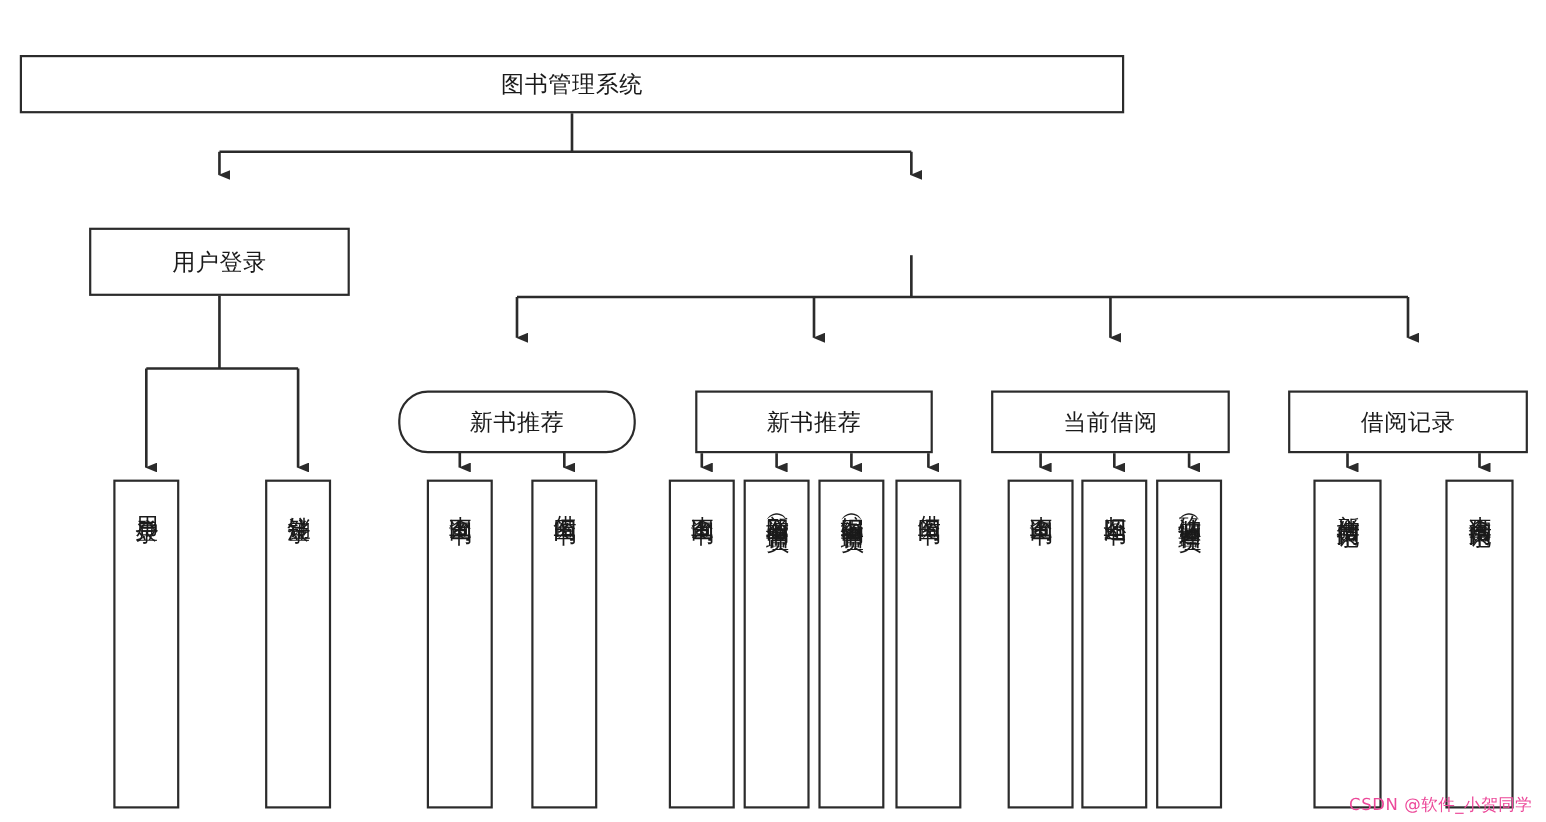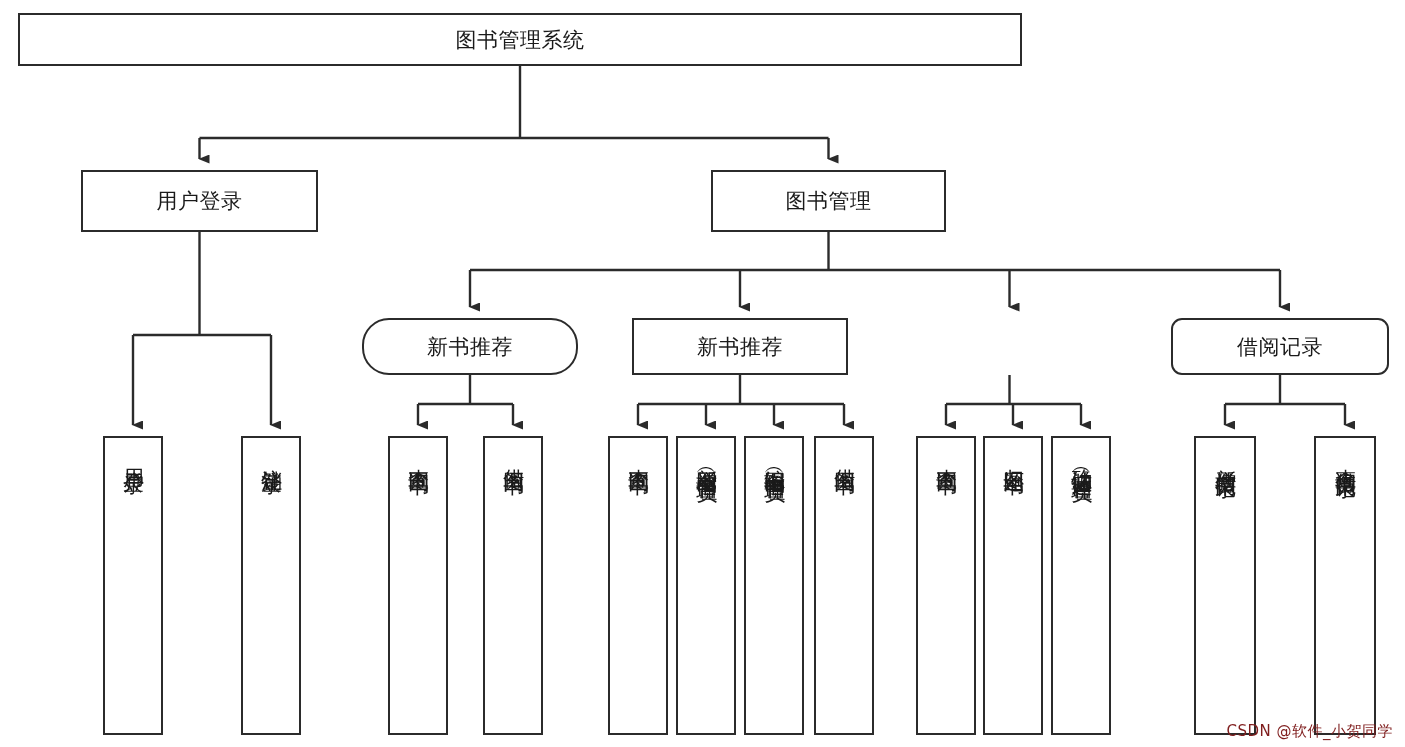--- a/index.html
+++ b/index.html
@@ -28,41 +28,42 @@
     border: 2px solid #2b2b2b;
     background: #ffffff;
     display: flex;
     align-items: center;
     justify-content: center;
     color: #1a1a1a;
   }
   .node-box.horiz {
     font-size: 21px;
     letter-spacing: 0.5px;
+    margin-top: 37px;
   }
   .node-box.vert {
     align-items: flex-start;
     justify-content: center;
     padding-top: 14px;
   }
   .vlabel {
     writing-mode: vertical-rl;
     text-orientation: upright;
     font-size: 21px;
     line-height: 1.12;
     letter-spacing: 2px;
     white-space: nowrap;
     color: #1a1a1a;
   }
   .watermark {
     position: absolute;
     right: 12px;
     bottom: 6px;
     font-size: 15px;
-    color: #7f1d1d;
+    color: #ec4899;
     letter-spacing: 0.5px;
     white-space: nowrap;
     pointer-events: none;
   }
 </style>
 </head>
 <body>
 
 <div id="stage">
 
@@ -109,31 +110,31 @@
       </g>
   </svg>
 
   <div class="node-box horiz" style="left: 18px; top: 13px; width: 1004px; height: 53px;">
     <span>图书管理系统</span>
   </div>
 
   <div class="node-box horiz" style="left: 81px; top: 170px; width: 237px; height: 62px;">
     <span>用户登录</span>
   </div>
-  <div class="node-box horiz" style="left: 711px; top: 170px; width: 235px; height: 62px;">
-    <span>图书管理</span>
-  </div>
 
   <div class="node-box horiz" style="left: 362px; top: 318px; width: 216px; height: 57px; border-radius: 27px;">
     <span>新书推荐</span>
   </div>
   <div class="node-box horiz" style="left: 632px; top: 318px; width: 216px; height: 57px;">
     <span>新书推荐</span>
   </div>
-  <div class="node-box horiz" style="left: 1171px; top: 318px; width: 218px; height: 57px; border-radius: 11px;">
+  <div class="node-box horiz" style="left: 901px; top: 318px; width: 217px; height: 57px;">
+    <span>当前借阅</span>
+  </div>
+  <div class="node-box horiz" style="left: 1171px; top: 318px; width: 218px; height: 57px;">
     <span>借阅记录</span>
   </div>
 
   <div class="node-box vert" style="left: 103px; top: 436px; width: 60px; height: 299px;">
     <span class="vlabel">用户登录</span>
   </div>
   <div class="node-box vert" style="left: 241px; top: 436px; width: 60px; height: 299px;">
     <span class="vlabel">注销登录</span>
   </div>
   <div class="node-box vert" style="left: 388px; top: 436px; width: 60px; height: 299px;">

